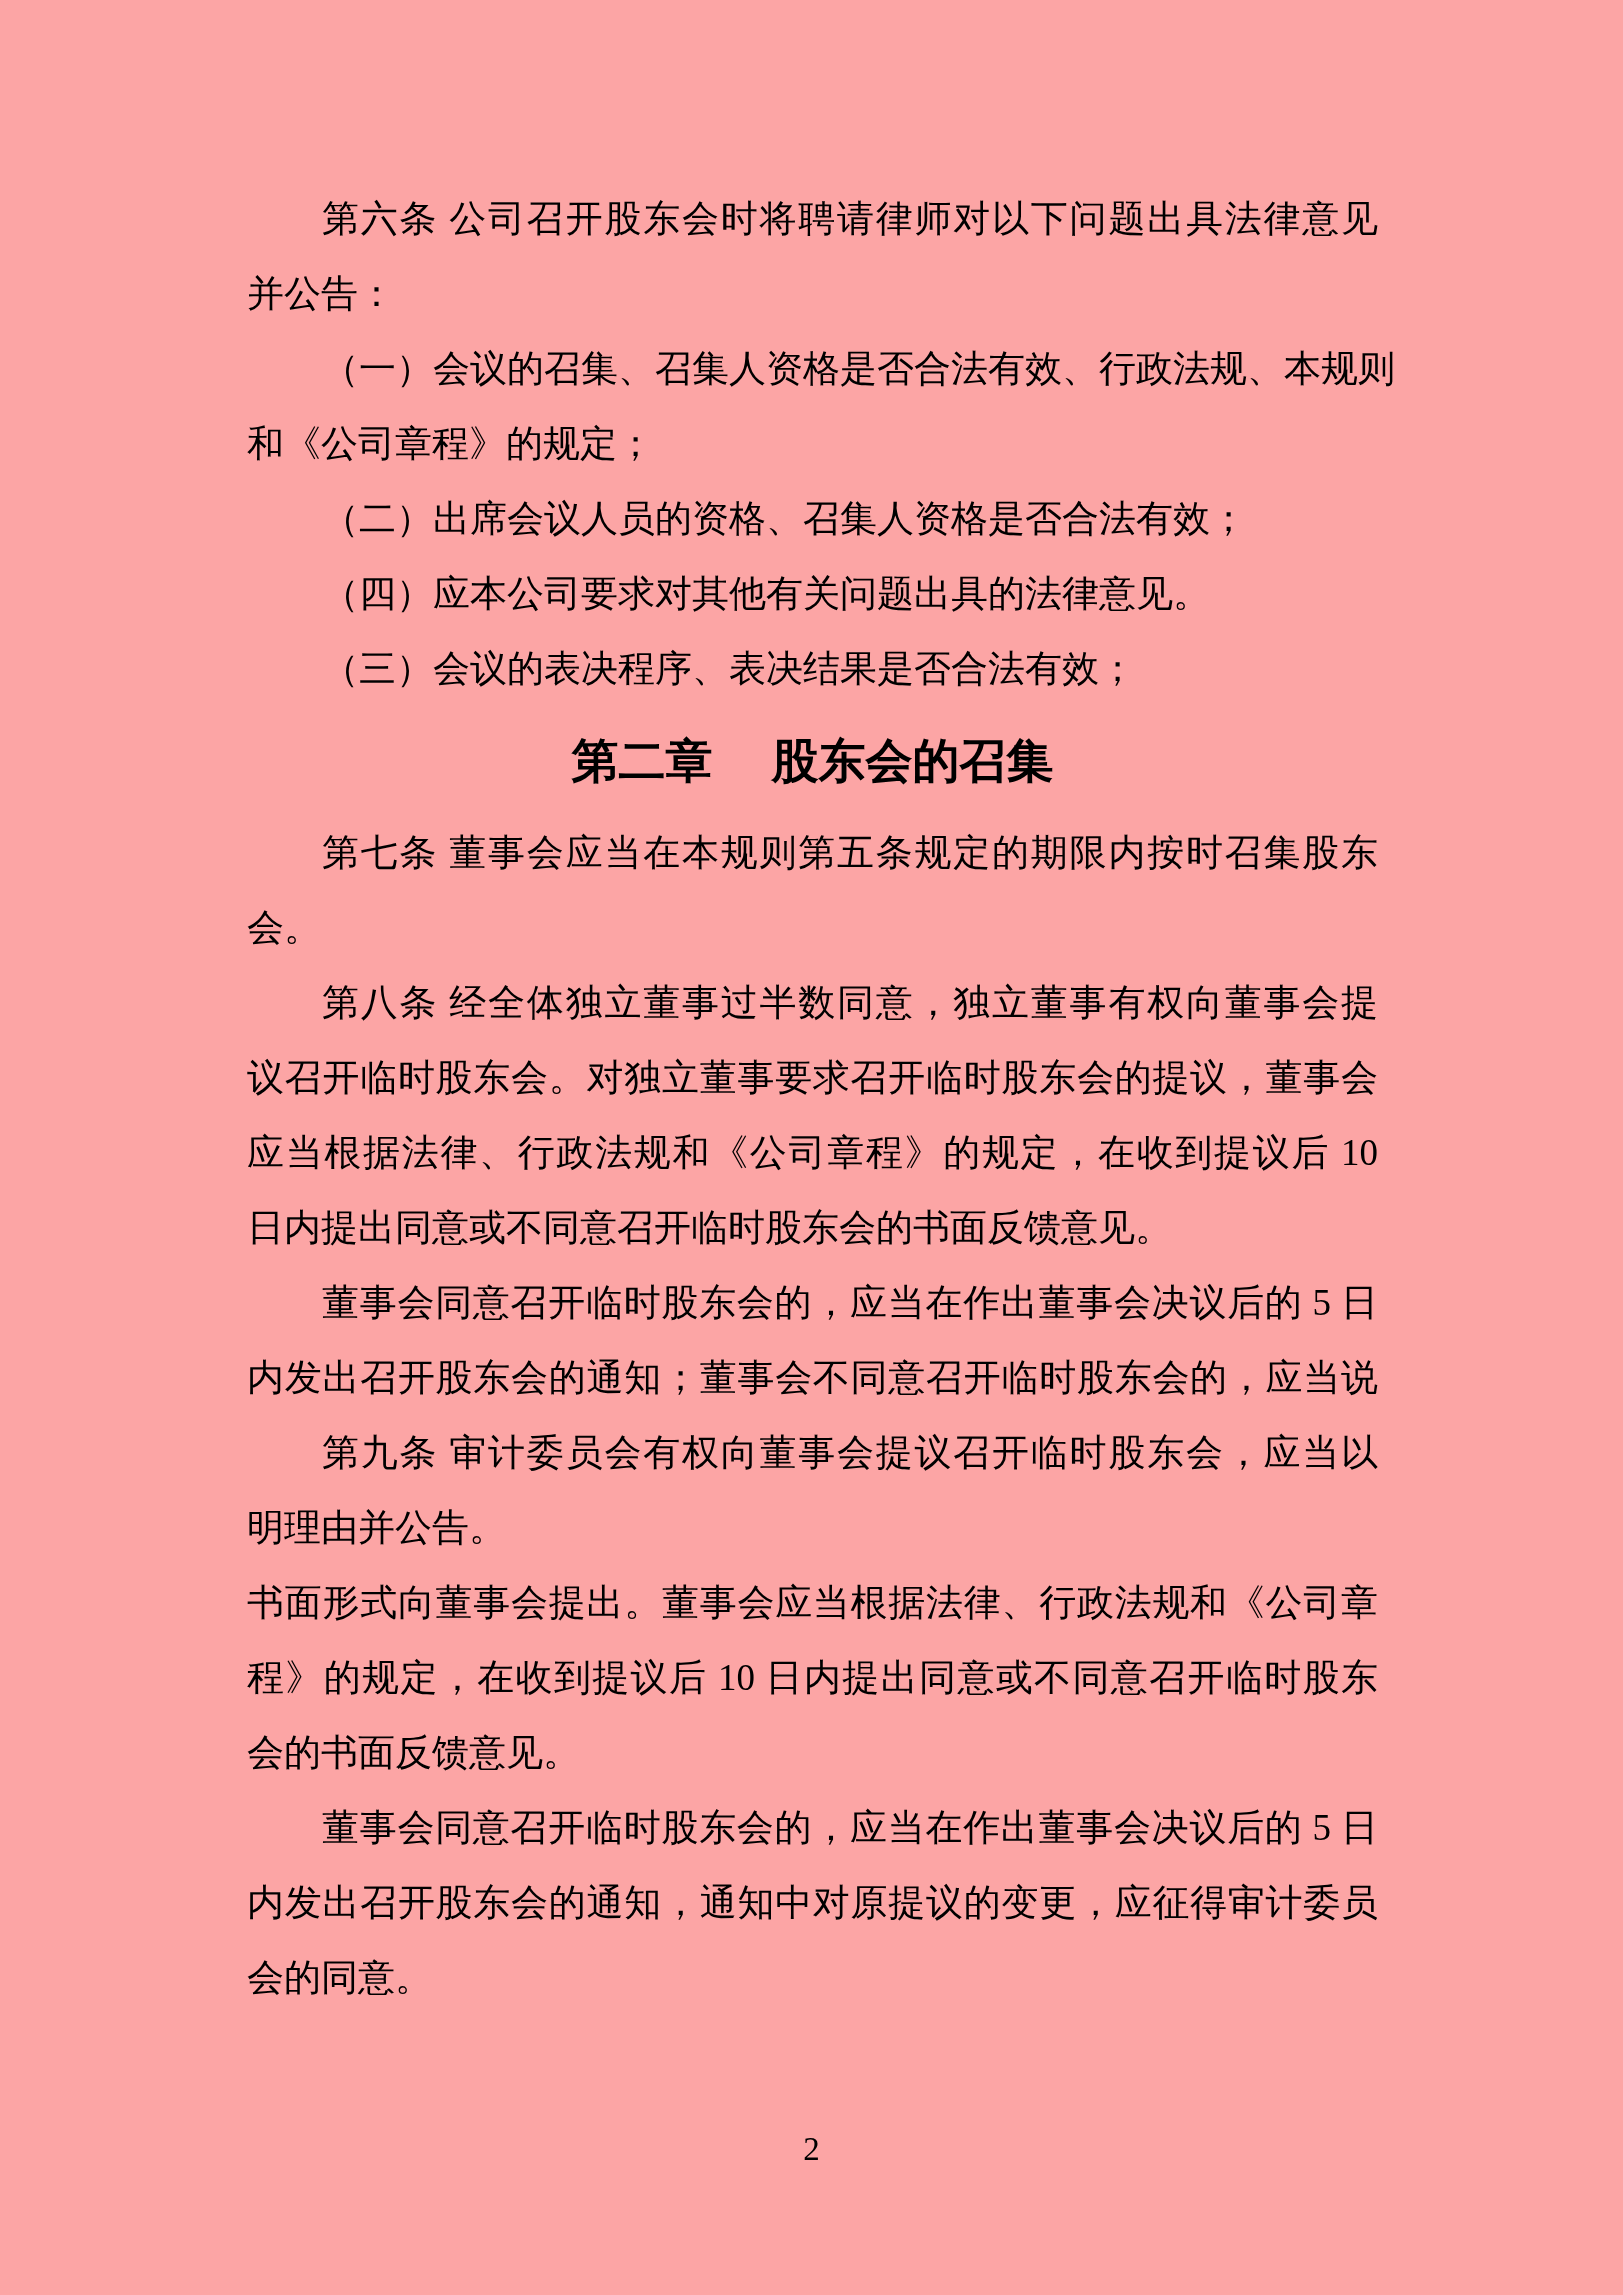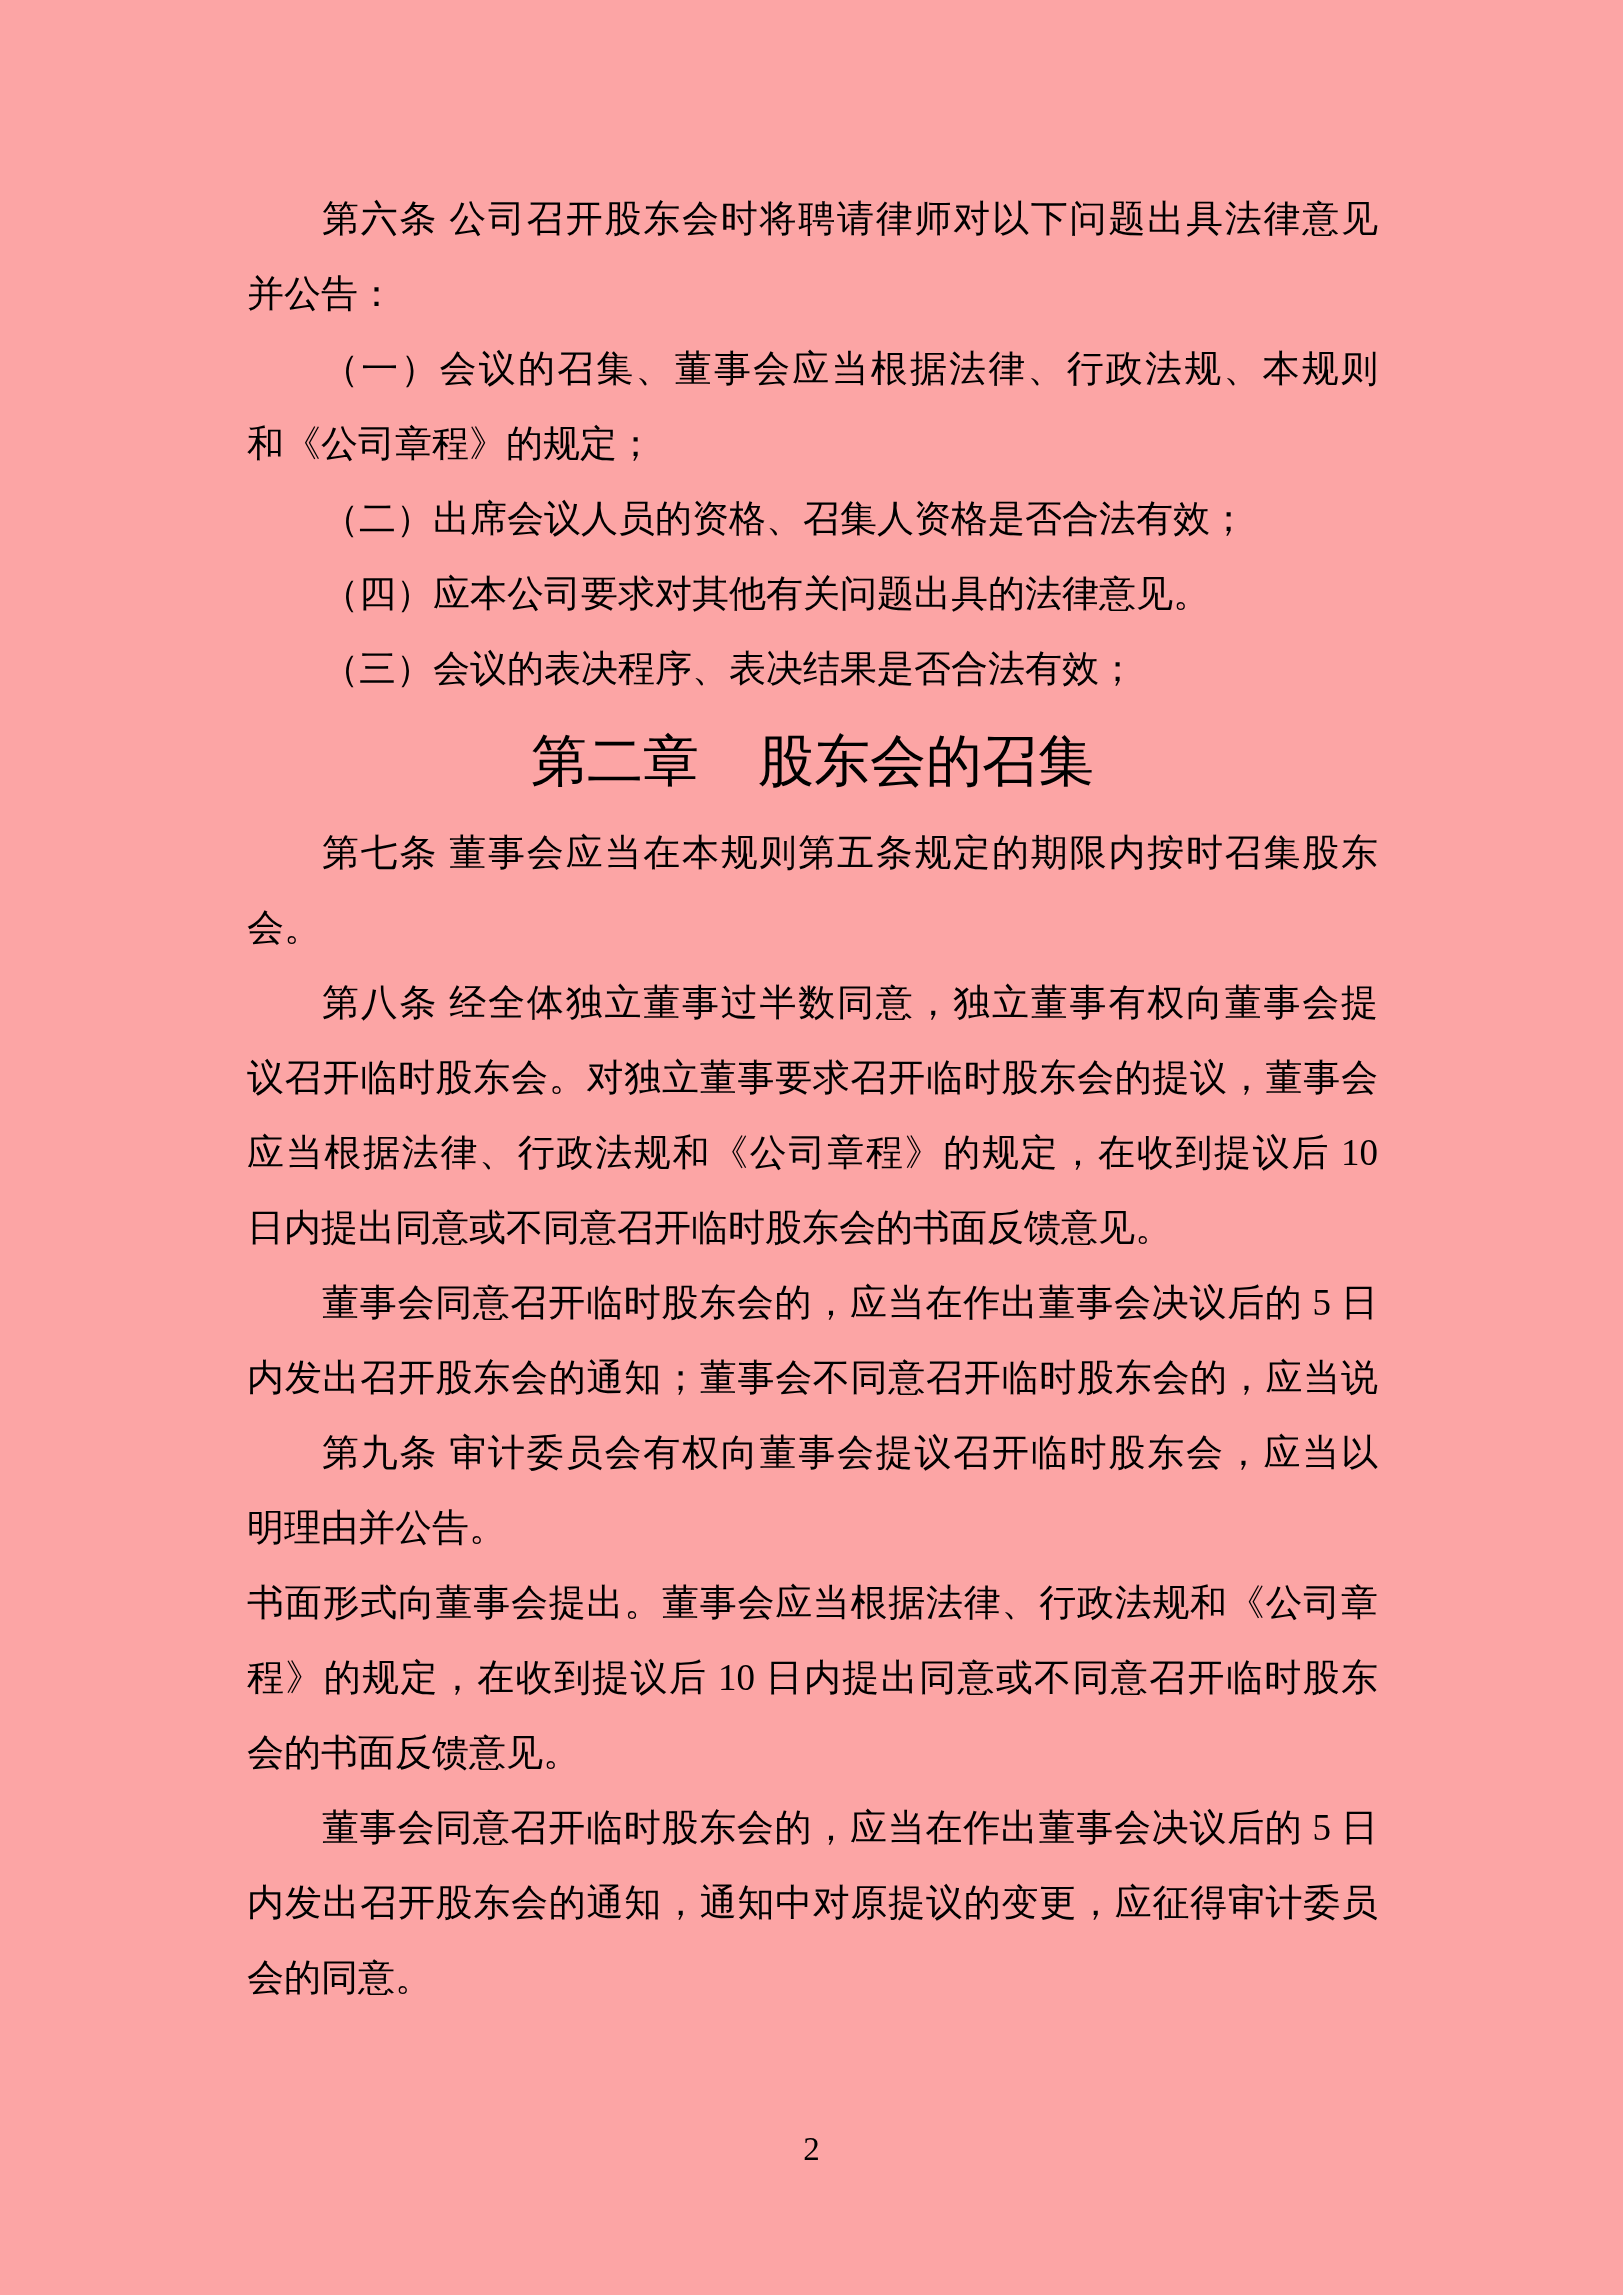--- a/index.html
+++ b/index.html
@@ -33,22 +33,22 @@
   }
   .j {
     text-align: justify;
     text-align-last: justify;
   }
   .chapter {
     height: 109px;
     line-height: 109px;
     text-align: center;
     font-family: "Liberation Sans", sans-serif;
-    font-weight: 400;
-    font-size: 56px;
+    font-weight: 700;
+    font-size: 47px;
     white-space: nowrap;
   }
   .chapter-title {
     margin-left: 59px;
   }
   .footer {
     position: absolute;
     top: 2133px;
     left: 0;
     width: 1623px;
@@ -60,21 +60,21 @@
   }
 </style>
 </head>
 <body>
 
 <div class="page">
   <div class="content">
 
     <div class="ln ind j">第六条 公司召开股东会时将聘请律师对以下问题出具法律意见</div>
     <div class="ln">并公告：</div>
-    <div class="ln ind j">（一）会议的召集、董事会应当根据法律、行政法规、本规则</div>
+    <div class="ln ind j">（一）会议的召集、召集人资格是否合法有效、行政法规、本规则</div>
     <div class="ln">和《公司章程》的规定；</div>
     <div class="ln ind">（二）出席会议人员的资格、召集人资格是否合法有效；</div>
     <div class="ln ind">（四）应本公司要求对其他有关问题出具的法律意见。</div>
     <div class="ln ind">（三）会议的表决程序、表决结果是否合法有效；</div>
 
     <div class="chapter"><span>第二章</span><span class="chapter-title">股东会的召集</span></div>
 
     <div class="ln ind j">第七条 董事会应当在本规则第五条规定的期限内按时召集股东</div>
     <div class="ln">会。</div>
     <div class="ln ind j">第八条 经全体独立董事过半数同意，独立董事有权向董事会提</div>

